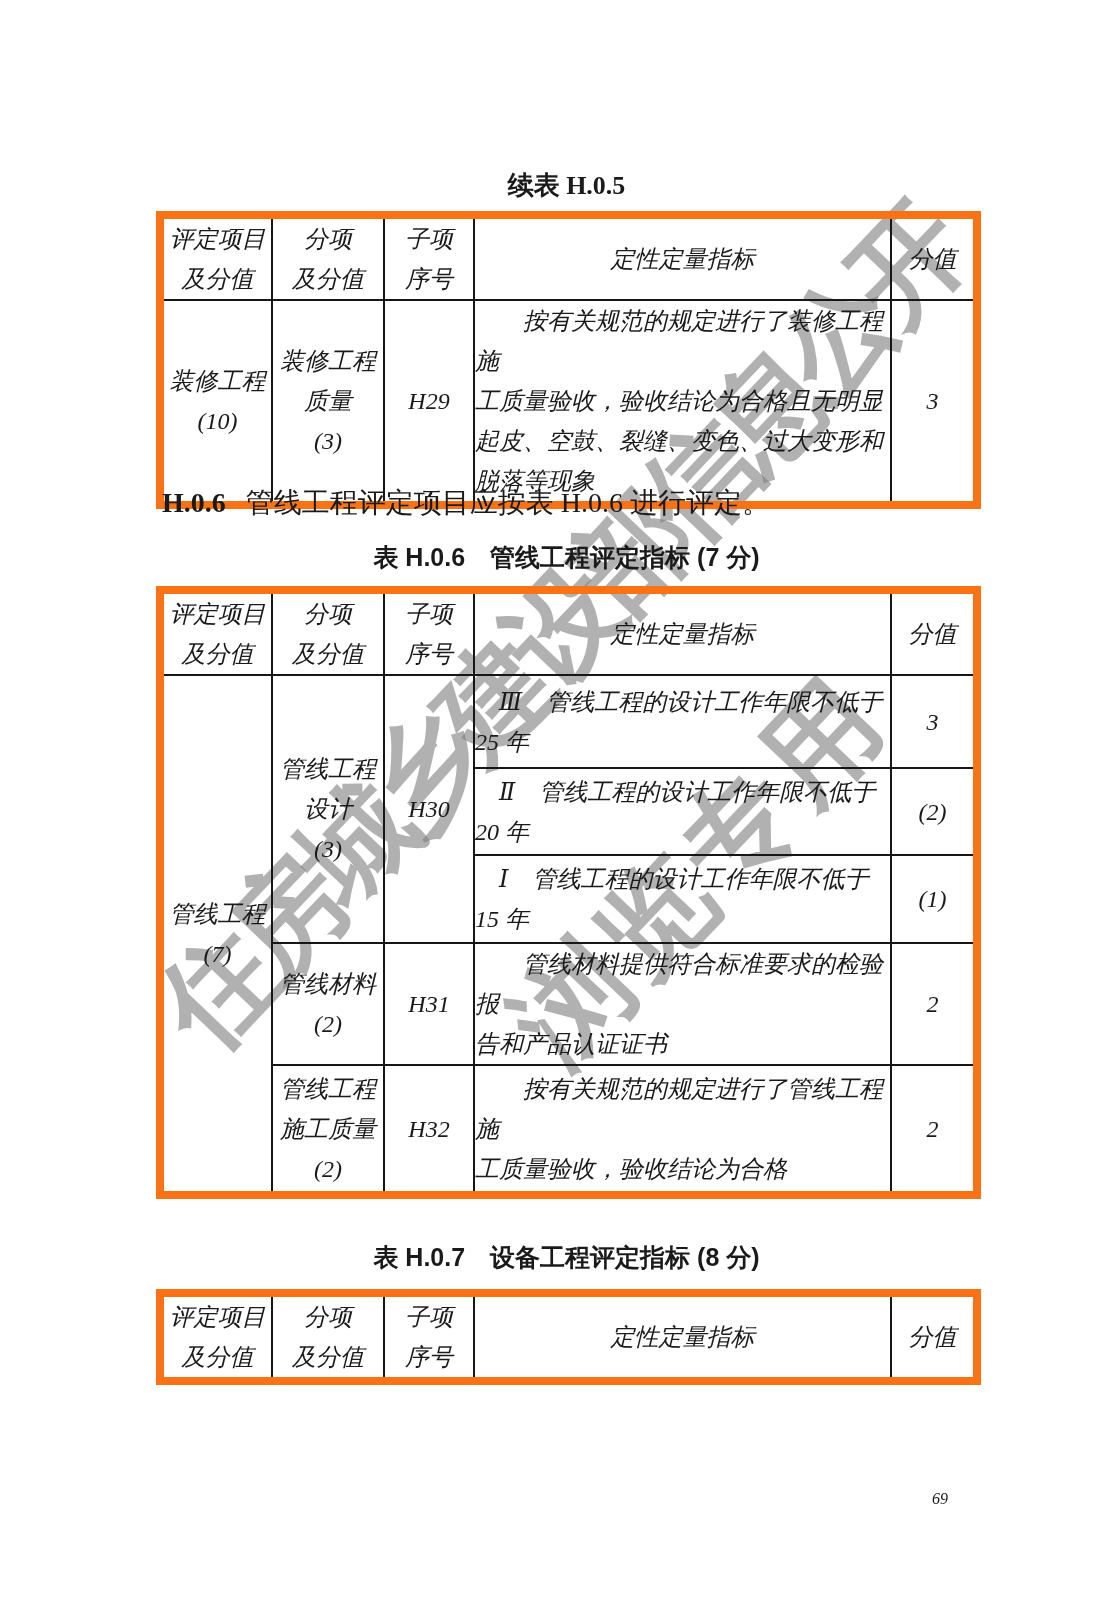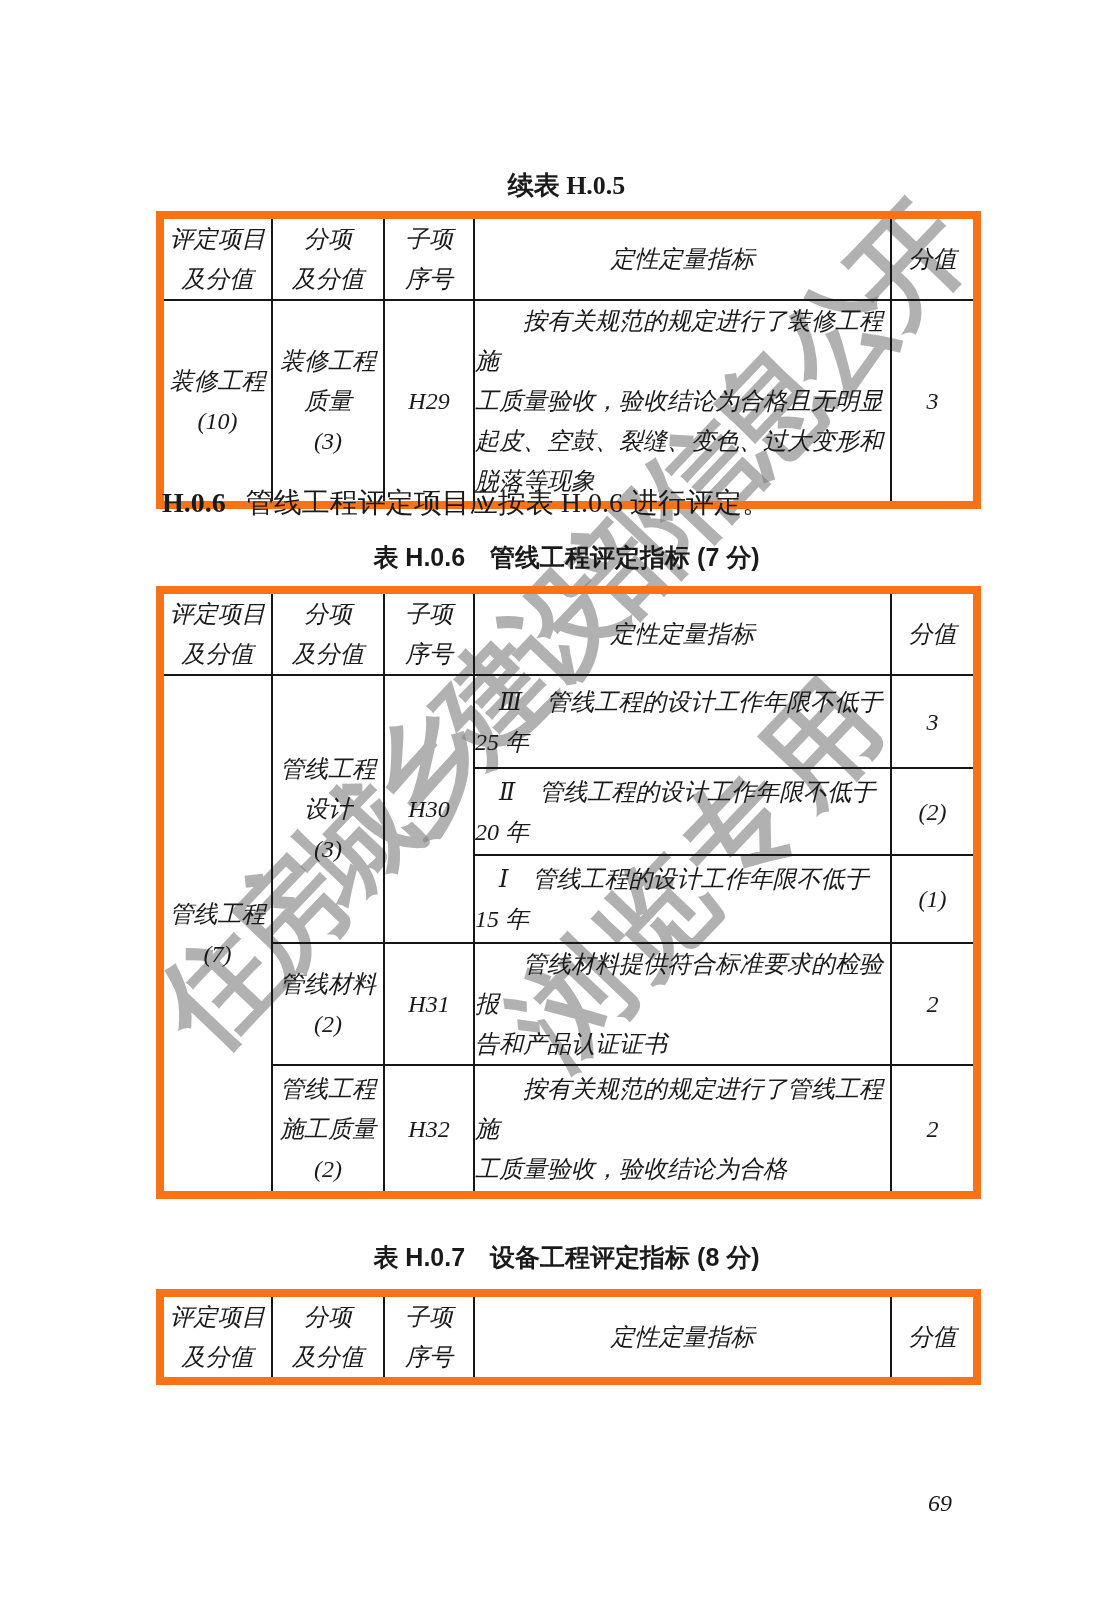--- a/index.html
+++ b/index.html
@@ -83,21 +83,21 @@
   tr.h-93   { height:93px; }
   tr.h-87   { height:87px; }
   tr.h-88   { height:88px; }
   tr.h-90   { height:90px; }
   tr.h-130  { height:130px; }
   tr.h-95   { height:95px; }
 
   
   .page-num {
     position:absolute; left:900px; top:1490px; width:80px;
-    text-align:center; font-size:24px; font-style:italic;
+    text-align:center; font-size:16px; font-style:italic;
   }
 </style>
 </head>
 <body>
 
 <div class="page">
 
   <div class="wm wm1">住房城乡建设部信息公开</div>
   <div class="wm wm2">浏览专用</div>
 

